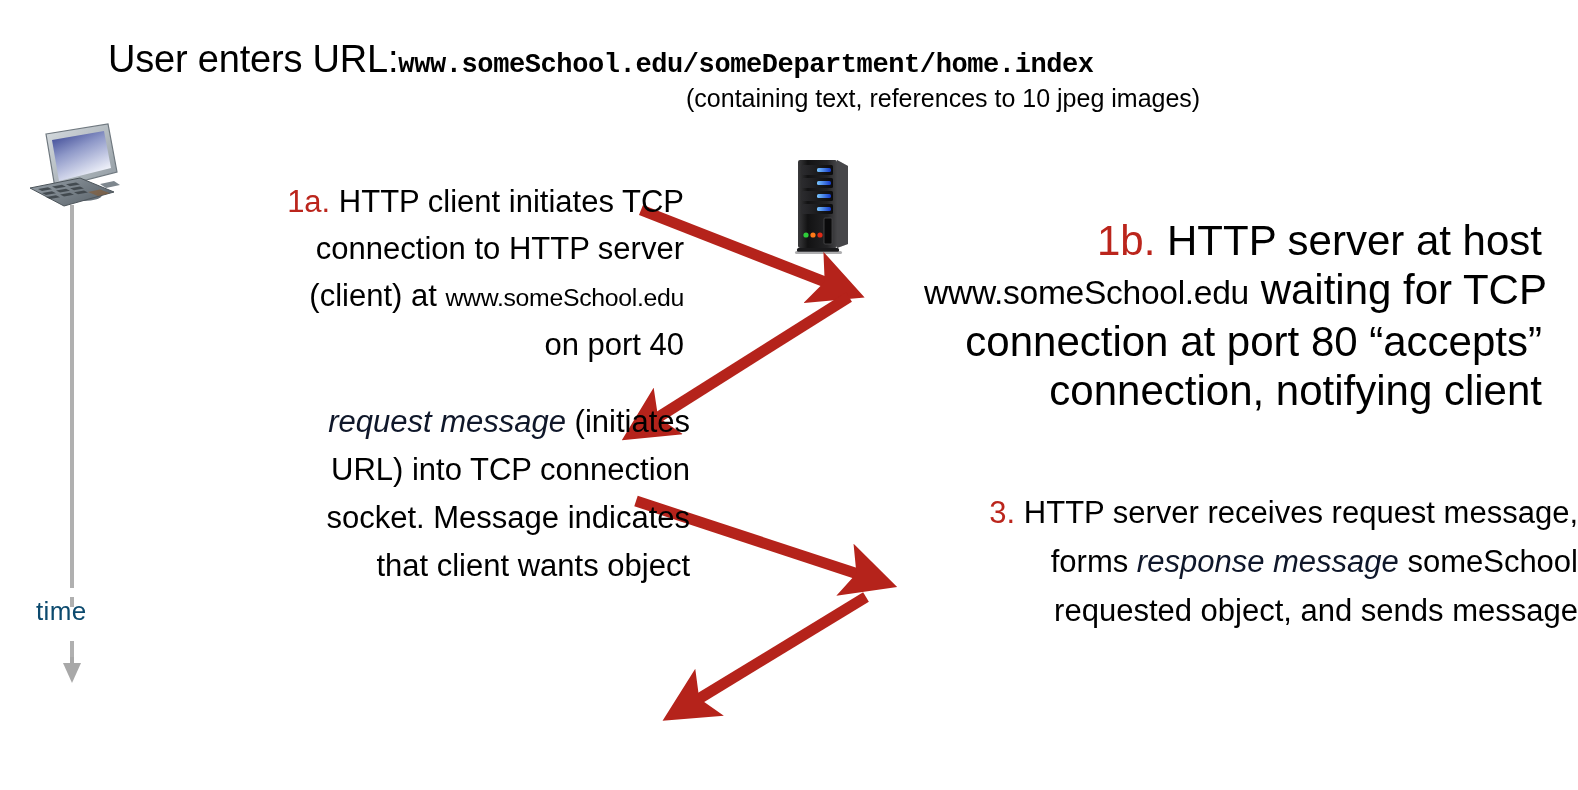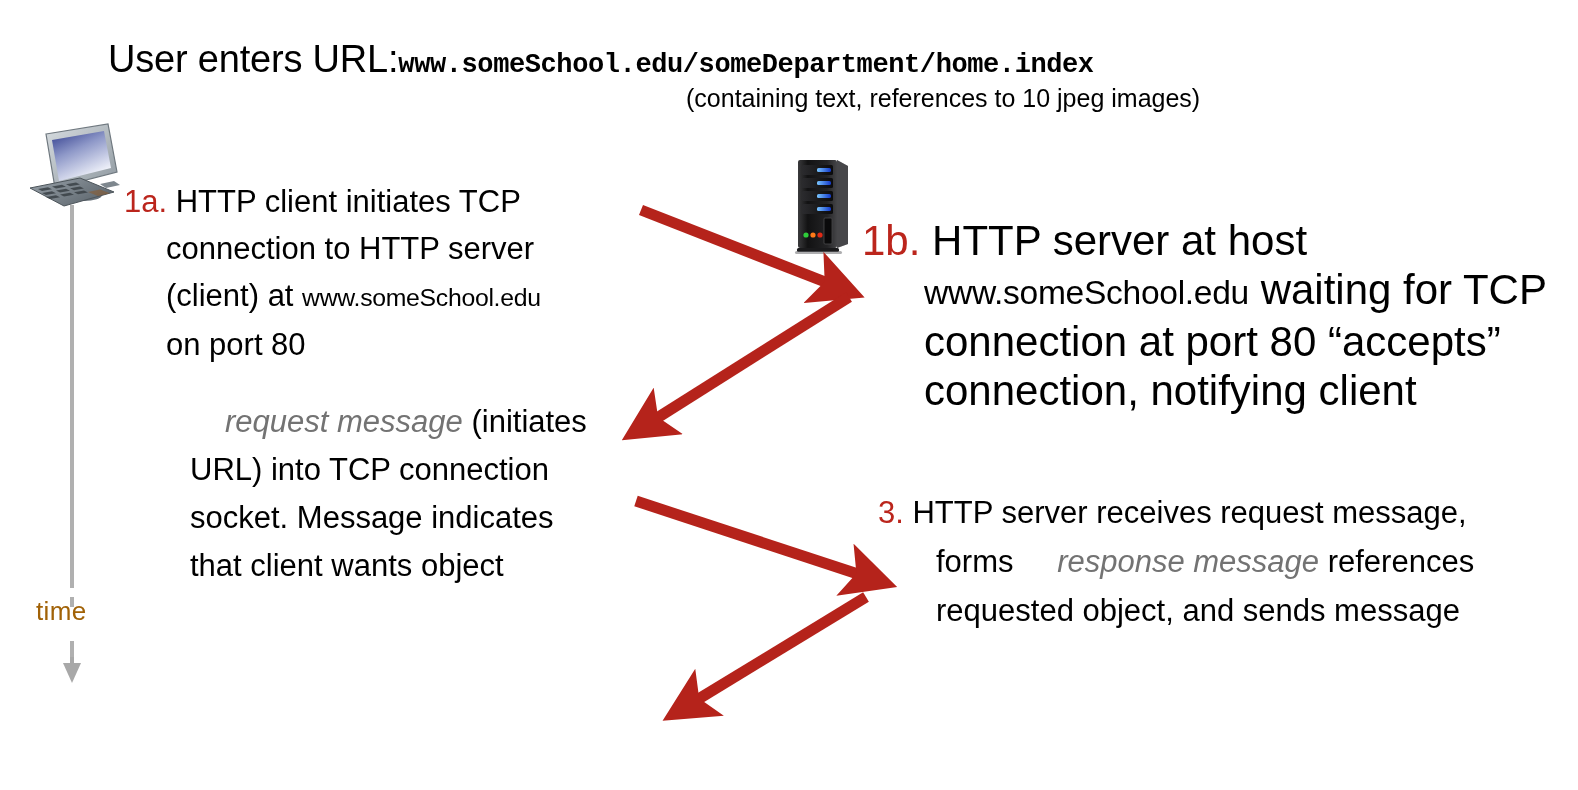--- a/index.html
+++ b/index.html
@@ -42,36 +42,36 @@
     position: absolute;
     left: 686px;
     top: 84px;
     font-size: 25px;
     white-space: nowrap;
   }
 
   
   .step {
     position: absolute;
+    text-align: right;
   }
   .step-num {
     color: #bb251c;
     font-weight: 500;
   }
   .step-line {
     white-space: nowrap;
   }
   .small-mono-ish {
     font-size: 0.80em;
     letter-spacing: -0.3px;
   }
   .em-blue {
-    color: #737373;
+    color: #0f172a;
     font-style: italic;
-    margin-left: 35px;
   }
 
   
   #step-1a {
     left: 124px;
     top: 178px;
     width: 560px;
     font-size: 31px;
     line-height: 47px;
   }
@@ -113,21 +113,21 @@
     left: 52px;
     top: 205px;
     width: 40px;
     height: 480px;
   }
   #time-label {
     position: absolute;
     left: 36px;
     top: 596px;
     font-size: 26px;
-    color: #a16207;
+    color: #0c4a6e;
     letter-spacing: 0.4px;
   }
 
   
   #client-icon {
     position: absolute;
     left: 22px;
     top: 118px;
     width: 104px;
     height: 104px;
@@ -281,21 +281,21 @@
       <span class="step-num">1a.</span>
       <span>HTTP client initiates TCP</span>
     </div>
     <div class="step-line indent">
       <span>connection to HTTP server</span>
     </div>
     <div class="step-line indent">
       <span>(client) at </span><span class="small-mono-ish">www.someSchool.edu</span>
     </div>
     <div class="step-line indent">
-      <span>on port 80</span>
+      <span>on port 40</span>
     </div>
   </div>
 
   <div class="step" id="step-2">
     <div class="step-line indent">
       <span class="em-blue">request message</span><span> (initiates</span>
     </div>
     <div class="step-line indent">
       <span>URL) into TCP connection</span>
     </div>
@@ -322,20 +322,20 @@
       <span>connection, notifying client</span>
     </div>
   </div>
 
   <div class="step" id="step-3">
     <div class="step-line">
       <span class="step-num">3.</span>
       <span>HTTP server receives request message,</span>
     </div>
     <div class="step-line indent">
-      <span>forms </span><span class="em-blue">response message</span><span> references</span>
+      <span>forms </span><span class="em-blue">response message</span><span> someSchool</span>
     </div>
     <div class="step-line indent">
       <span>requested object, and sends message</span>
     </div>
   </div>
 
 </div>
 
 </body></html>

